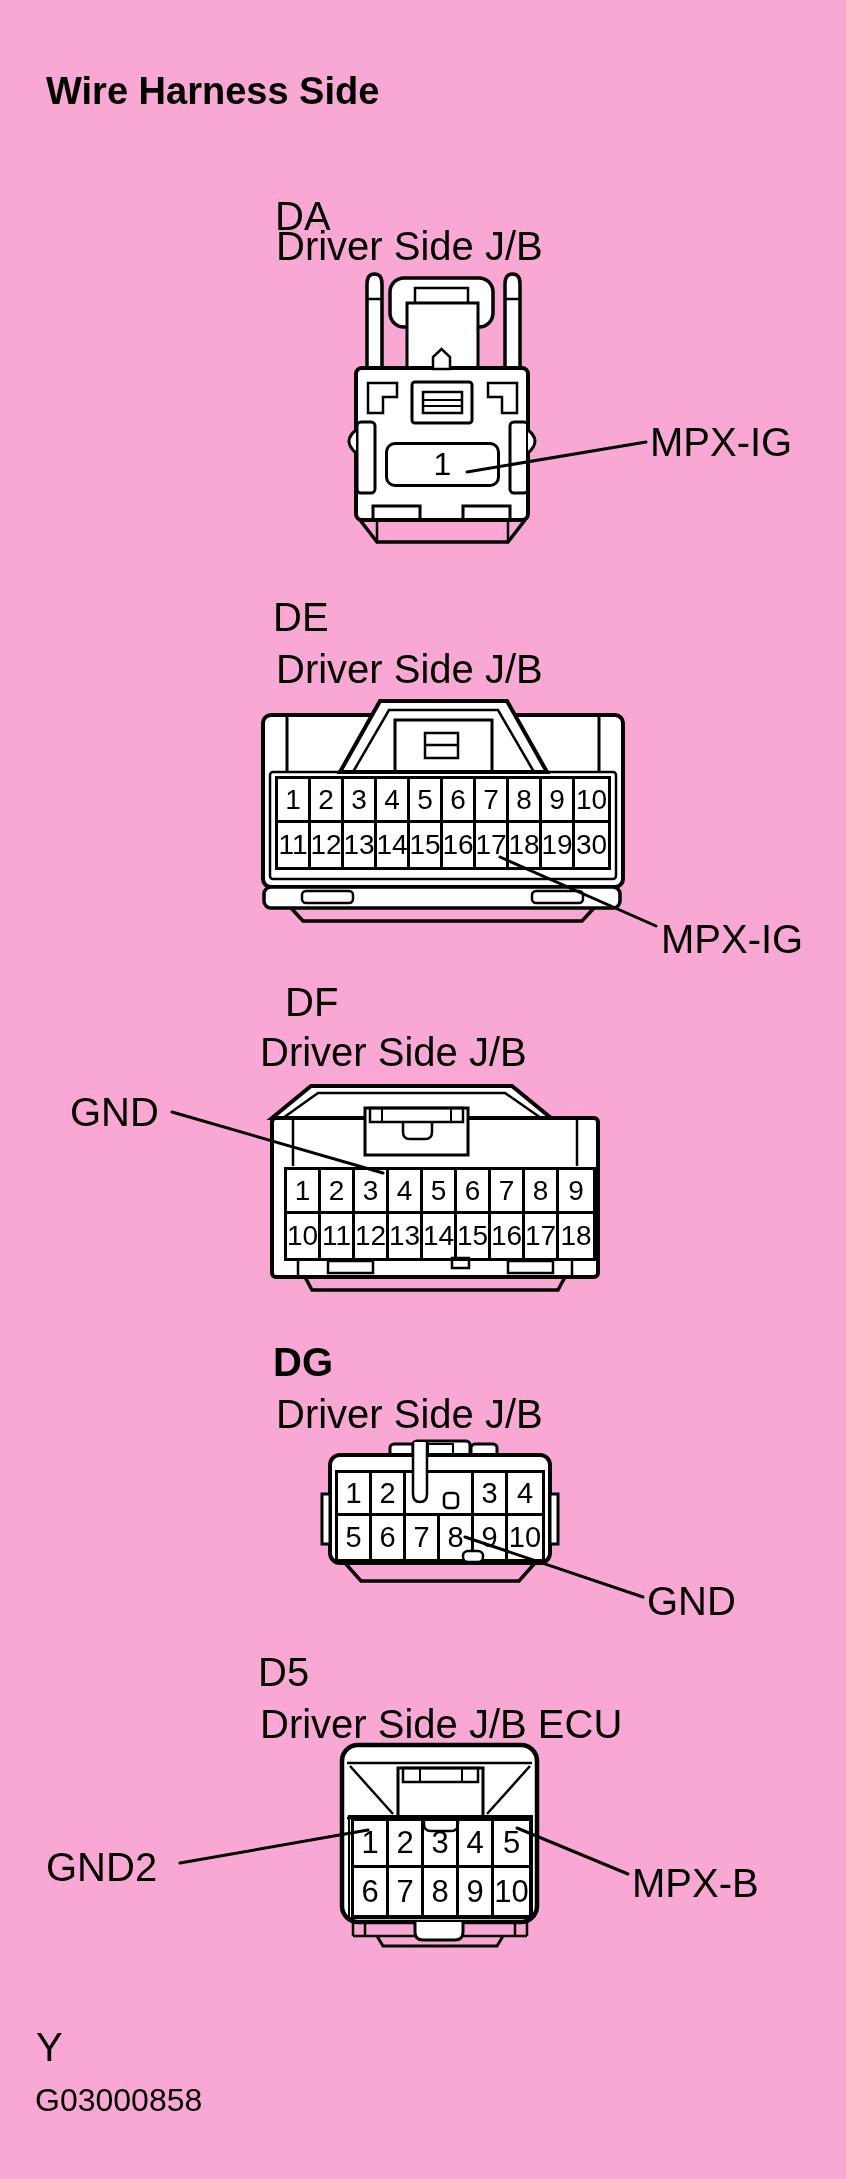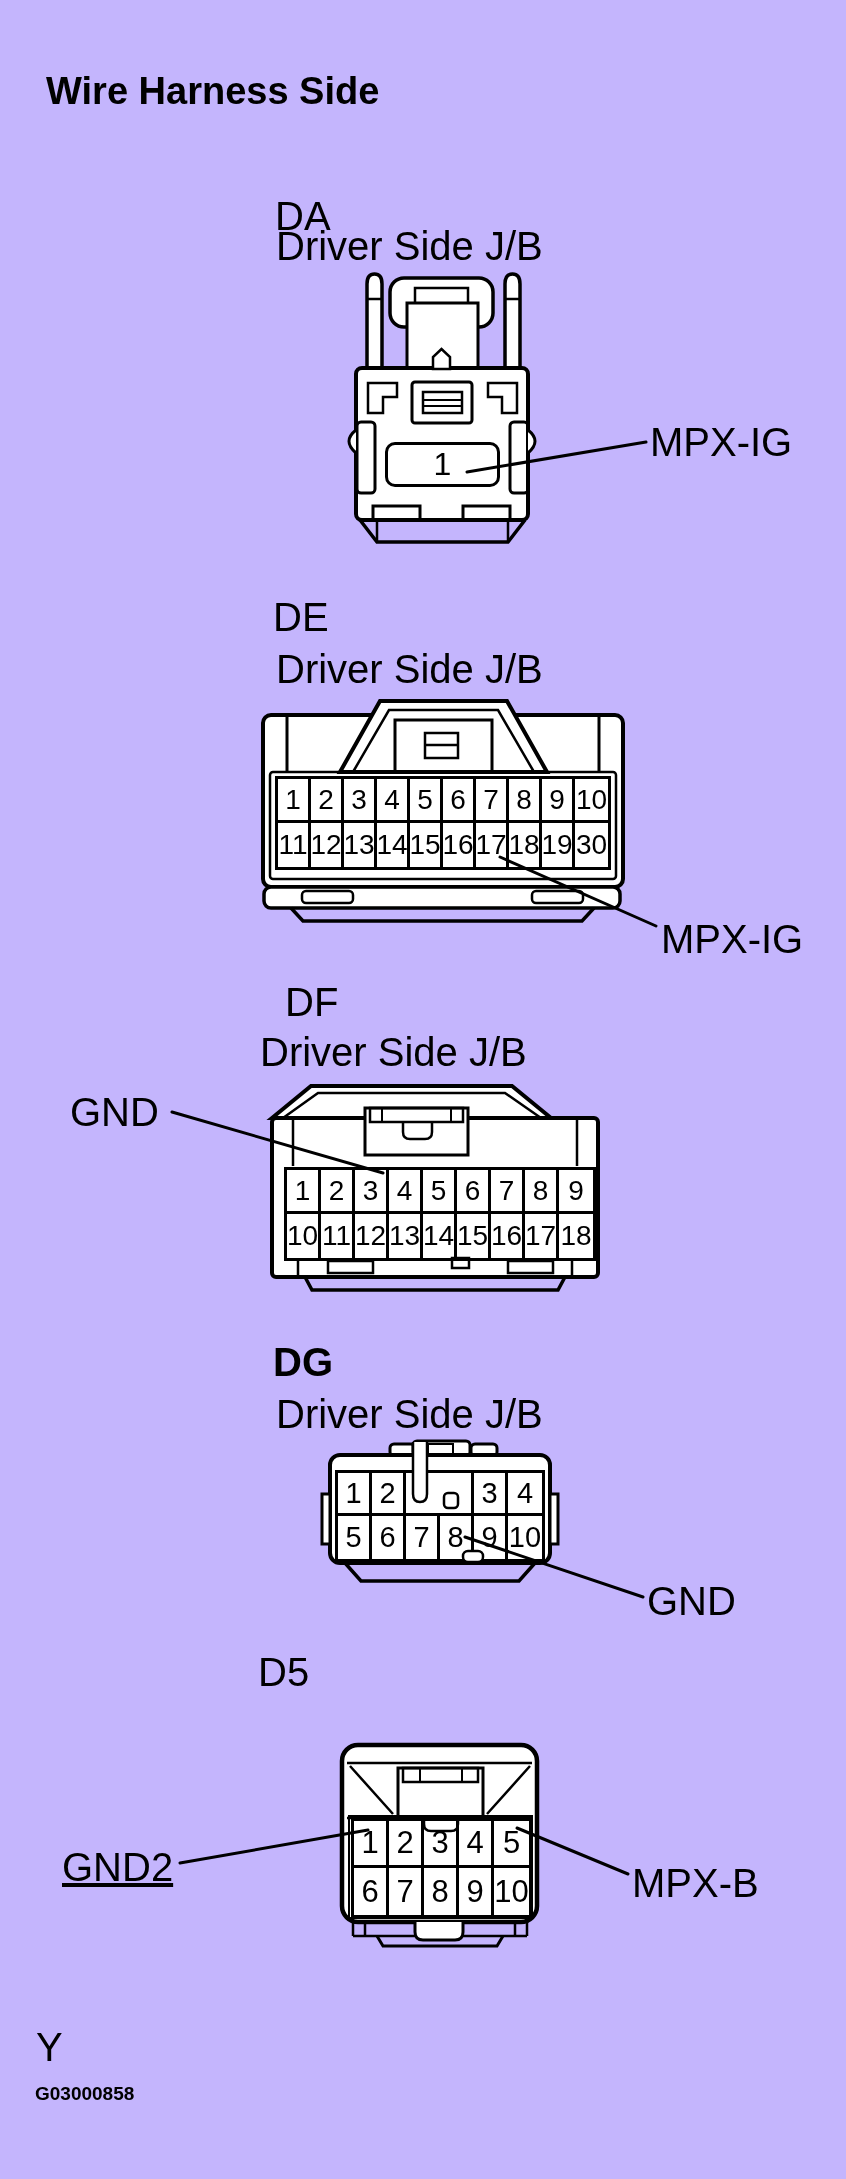--- a/index.html
+++ b/index.html
@@ -1,25 +1,25 @@
 <!DOCTYPE html>
 <html><head>
 <meta charset="utf-8">
 <style>
   html,body{margin:0;padding:0;background:#fff;}
-  #page{position:relative;width:846px;height:2179px;background:#c4b5fd;overflow:hidden;
+  #page{position:relative;width:846px;height:2179px;background:#f9a8d4;overflow:hidden;
         font-family:"Liberation Sans",sans-serif;color:#000;}
   svg.art{position:absolute;left:0;top:0;pointer-events:none;}
   #underlay{z-index:1;}
   #overlay{z-index:3;}
   .t{position:absolute;white-space:nowrap;line-height:1.05;color:#000;z-index:2;}
   .title{font-size:38px;font-weight:bold;}
   .code,.loc,.callout{font-size:40px;}
   .ymark{font-size:40px;}
-  .figcode{font-size:19px;font-weight:bold;}
+  .figcode{font-size:32px;font-weight:normal;}
 
   .grid{position:absolute;border:3px solid #000;z-index:2;background:transparent;}
   .row{display:flex;}
   .pin{box-sizing:border-box;border-right:3px solid #000;display:flex;align-items:center;
        justify-content:center;color:#000;background:transparent;}
   .pin:last-child{border-right:none;}
   .row:first-child .pin{border-bottom:3px solid #000;}
 
   .de-grid{left:275px;top:776px;}
   .de-grid .pin{width:33px;height:44px;font-size:28px;}
@@ -204,21 +204,22 @@
         <div class="pin">6</div>
         <div class="pin">7</div>
         <div class="pin">8</div>
         <div class="pin">9</div>
         <div class="pin">10</div>
       </div>
   </div>
   <div class="t callout" style="left:647px;top:1580px;">GND</div>
 
   <div class="t code" style="left:258px;top:1651px;">D5</div>
-  <div class="t callout" style="left:62px;top:1846px;text-decoration:underline;">GND2</div>
+  <div class="t loc" style="left:260px;top:1703px;">Driver Side J/B ECU</div>
+  <div class="t callout" style="left:46px;top:1846px;">GND2</div>
   <div class="grid d5-grid">
     <div class="row">
         <div class="pin">1</div>
         <div class="pin">2</div>
         <div class="pin">3</div>
         <div class="pin">4</div>
         <div class="pin">5</div>
       </div>
     <div class="row">
         <div class="pin">6</div>

